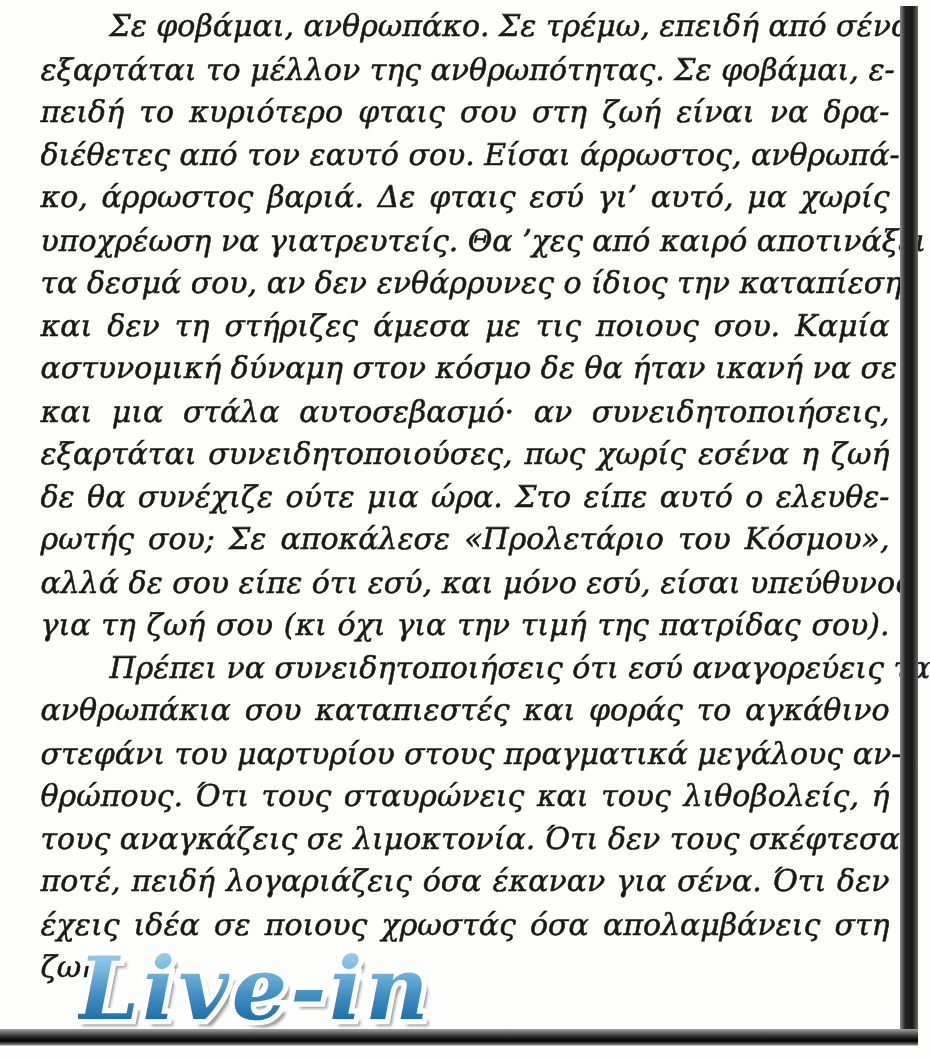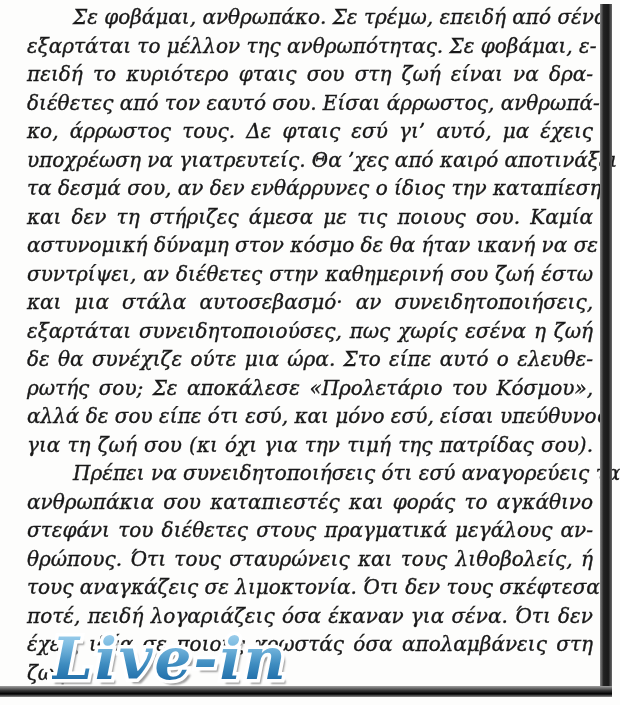--- a/index.html
+++ b/index.html
@@ -82,36 +82,35 @@
 </head>
 <body>
 
 <div class="page">
 
   <div class="text-block">
     <div class="line indent">Σε φοβάμαι, ανθρωπάκο. Σε τρέμω, επειδή από σένα</div>
     <div class="line">εξαρτάται το μέλλον της ανθρωπότητας. Σε φοβάμαι, ε-</div>
     <div class="line">πειδή το κυριότερο φταις σου στη ζωή είναι να δρα-</div>
     <div class="line">διέθετες από τον εαυτό σου. Είσαι άρρωστος, ανθρωπά-</div>
-    <div class="line">κο, άρρωστος τους. Δε φταις εσύ γι’ αυτό, μα έχεις</div>
+    <div class="line">κο, άρρωστος βαριά. Δε φταις εσύ γι’ αυτό, μα χωρίς</div>
     <div class="line">υποχρέωση να γιατρευτείς. Θα ’χες από καιρό αποτινάξει</div>
     <div class="line">τα δεσμά σου, αν δεν ενθάρρυνες ο ίδιος την καταπίεση</div>
     <div class="line">και δεν τη στήριζες άμεσα με τις ποιους σου. Καμία</div>
     <div class="line">αστυνομική δύναμη στον κόσμο δε θα ήταν ικανή να σε</div>
-    <div class="line">συντρίψει, αν διέθετες στην καθημερινή σου ζωή έστω</div>
     <div class="line">και μια στάλα αυτοσεβασμό· αν συνειδητοποιήσεις,</div>
     <div class="line">εξαρτάται συνειδητοποιούσες, πως χωρίς εσένα η ζωή</div>
     <div class="line">δε θα συνέχιζε ούτε μια ώρα. Στο είπε αυτό ο ελευθε-</div>
     <div class="line">ρωτής σου; Σε αποκάλεσε «Προλετάριο του Κόσμου»,</div>
     <div class="line">αλλά δε σου είπε ότι εσύ, και μόνο εσύ, είσαι υπεύθυνος</div>
     <div class="line">για τη ζωή σου (κι όχι για την τιμή της πατρίδας σου).</div>
 
     <div class="line indent">Πρέπει να συνειδητοποιήσεις ότι εσύ αναγορεύεις τα</div>
     <div class="line">ανθρωπάκια σου καταπιεστές και φοράς το αγκάθινο</div>
-    <div class="line">στεφάνι του διέθετες στους πραγματικά μεγάλους αν-</div>
+    <div class="line">στεφάνι του μαρτυρίου στους πραγματικά μεγάλους αν-</div>
     <div class="line">θρώπους. Ότι τους σταυρώνεις και τους λιθοβολείς, ή</div>
     <div class="line">τους αναγκάζεις σε λιμοκτονία. Ότι δεν τους σκέφτεσαι</div>
     <div class="line">ποτέ, πειδή λογαριάζεις όσα έκαναν για σένα. Ότι δεν</div>
     <div class="line">έχεις ιδέα σε ποιους χρωστάς όσα απολαμβάνεις στη</div>
     <div class="line para-end">ζωή.</div>
   </div>
 
   <div class="watermark">
     <span class="wm-layer wm-stroke">Live-in</span>
     <span class="wm-layer wm-fill">Live-in</span>

